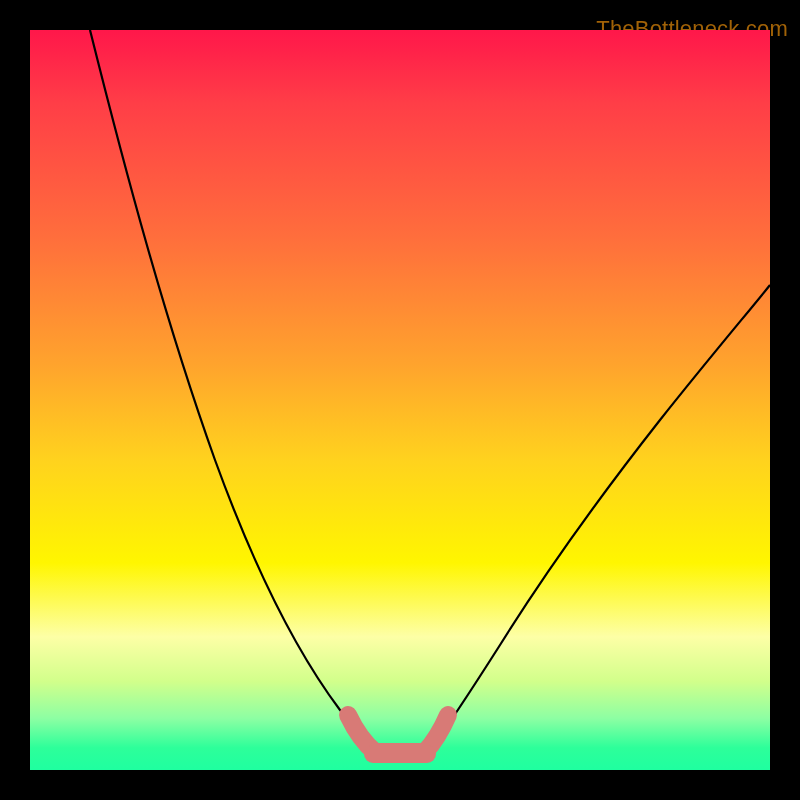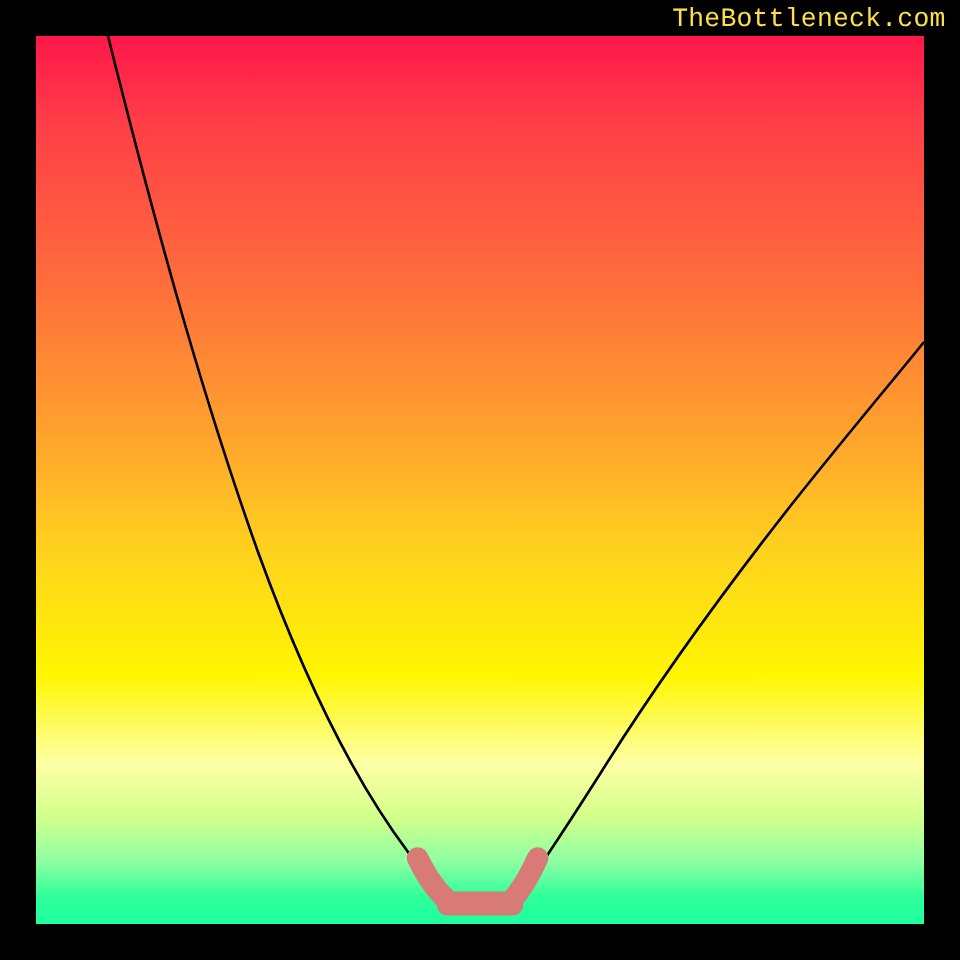--- a/index.html
+++ b/index.html
@@ -36,27 +36,26 @@
       #fff600 72%,
       #fdffa6 82%,
       #d2ff8b 88%,
       #8dffa3 93%,
       #2dff9a 97%,
       #1fffa0 100%
     );
   }
   .watermark {
     position: absolute;
-    top: 4px;
+    top: 16px;
     right: 12px;
-    color: #fde047;
+    color: #a16207;
     font-size: 22px;
     letter-spacing: 0.2px;
     user-select: none;
-    font-family: Liberation Mono, monospace;
   }
   svg.curves {
     position: absolute;
     left: 0;
     top: 0;
     width: 740px;
     height: 740px;
     overflow: visible;
   }
 </style>

